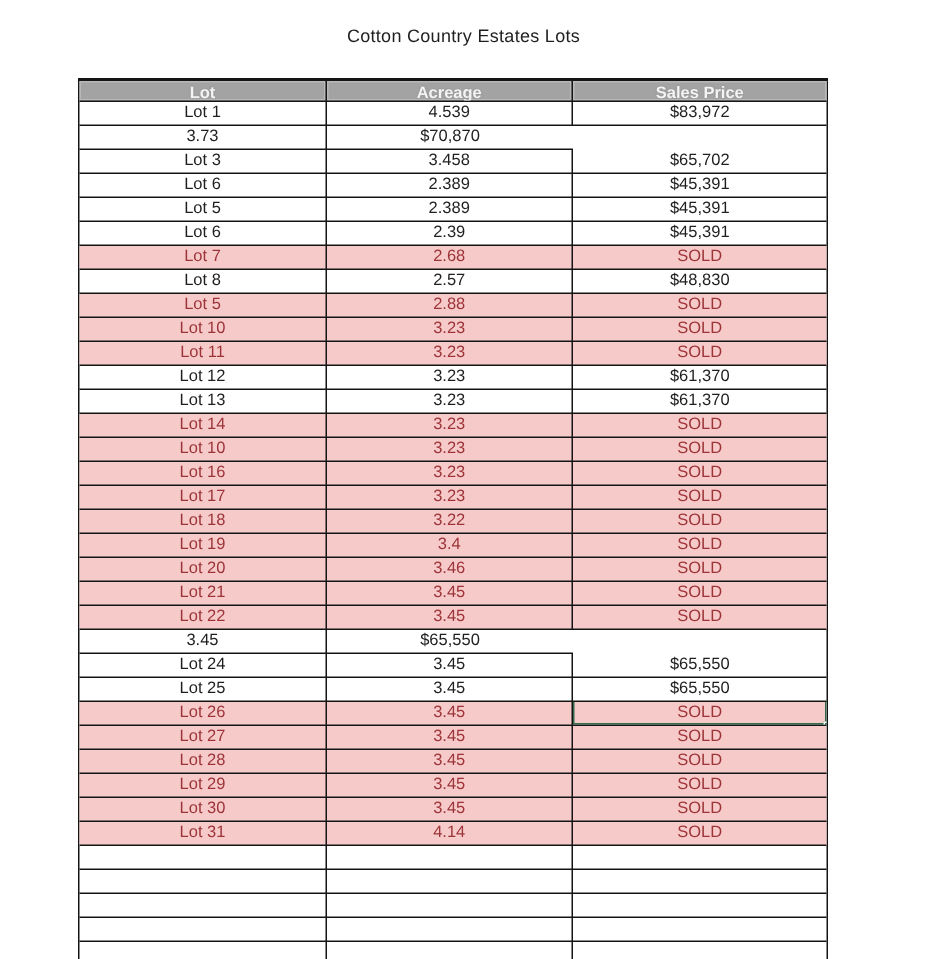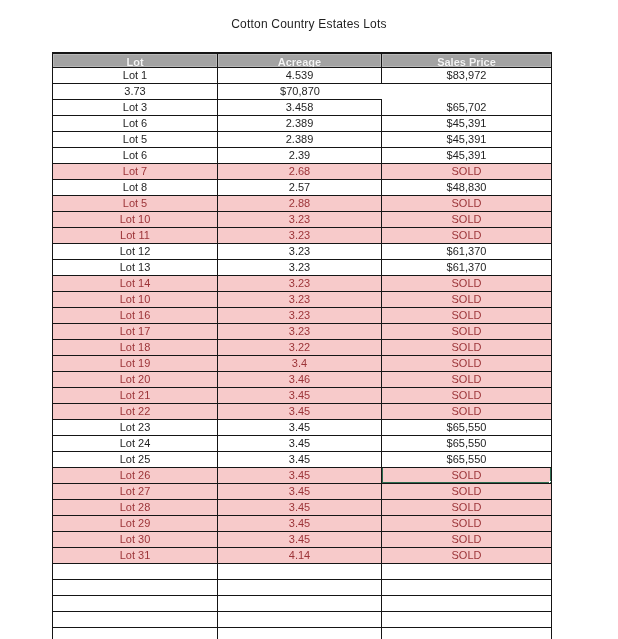--- a/index.html
+++ b/index.html
@@ -197,21 +197,20 @@
         <div class="cell">Lot 21</div>
         <div class="cell">3.45</div>
         <div class="cell">SOLD</div>
       </div>
       <div class="row sold">
         <div class="cell">Lot 22</div>
         <div class="cell">3.45</div>
         <div class="cell">SOLD</div>
       </div>
       <div class="row">
-        <div class="cell">Lot 23</div>
         <div class="cell">3.45</div>
         <div class="cell">$65,550</div>
       </div>
       <div class="row">
         <div class="cell">Lot 24</div>
         <div class="cell">3.45</div>
         <div class="cell">$65,550</div>
       </div>
       <div class="row">
         <div class="cell">Lot 25</div>

